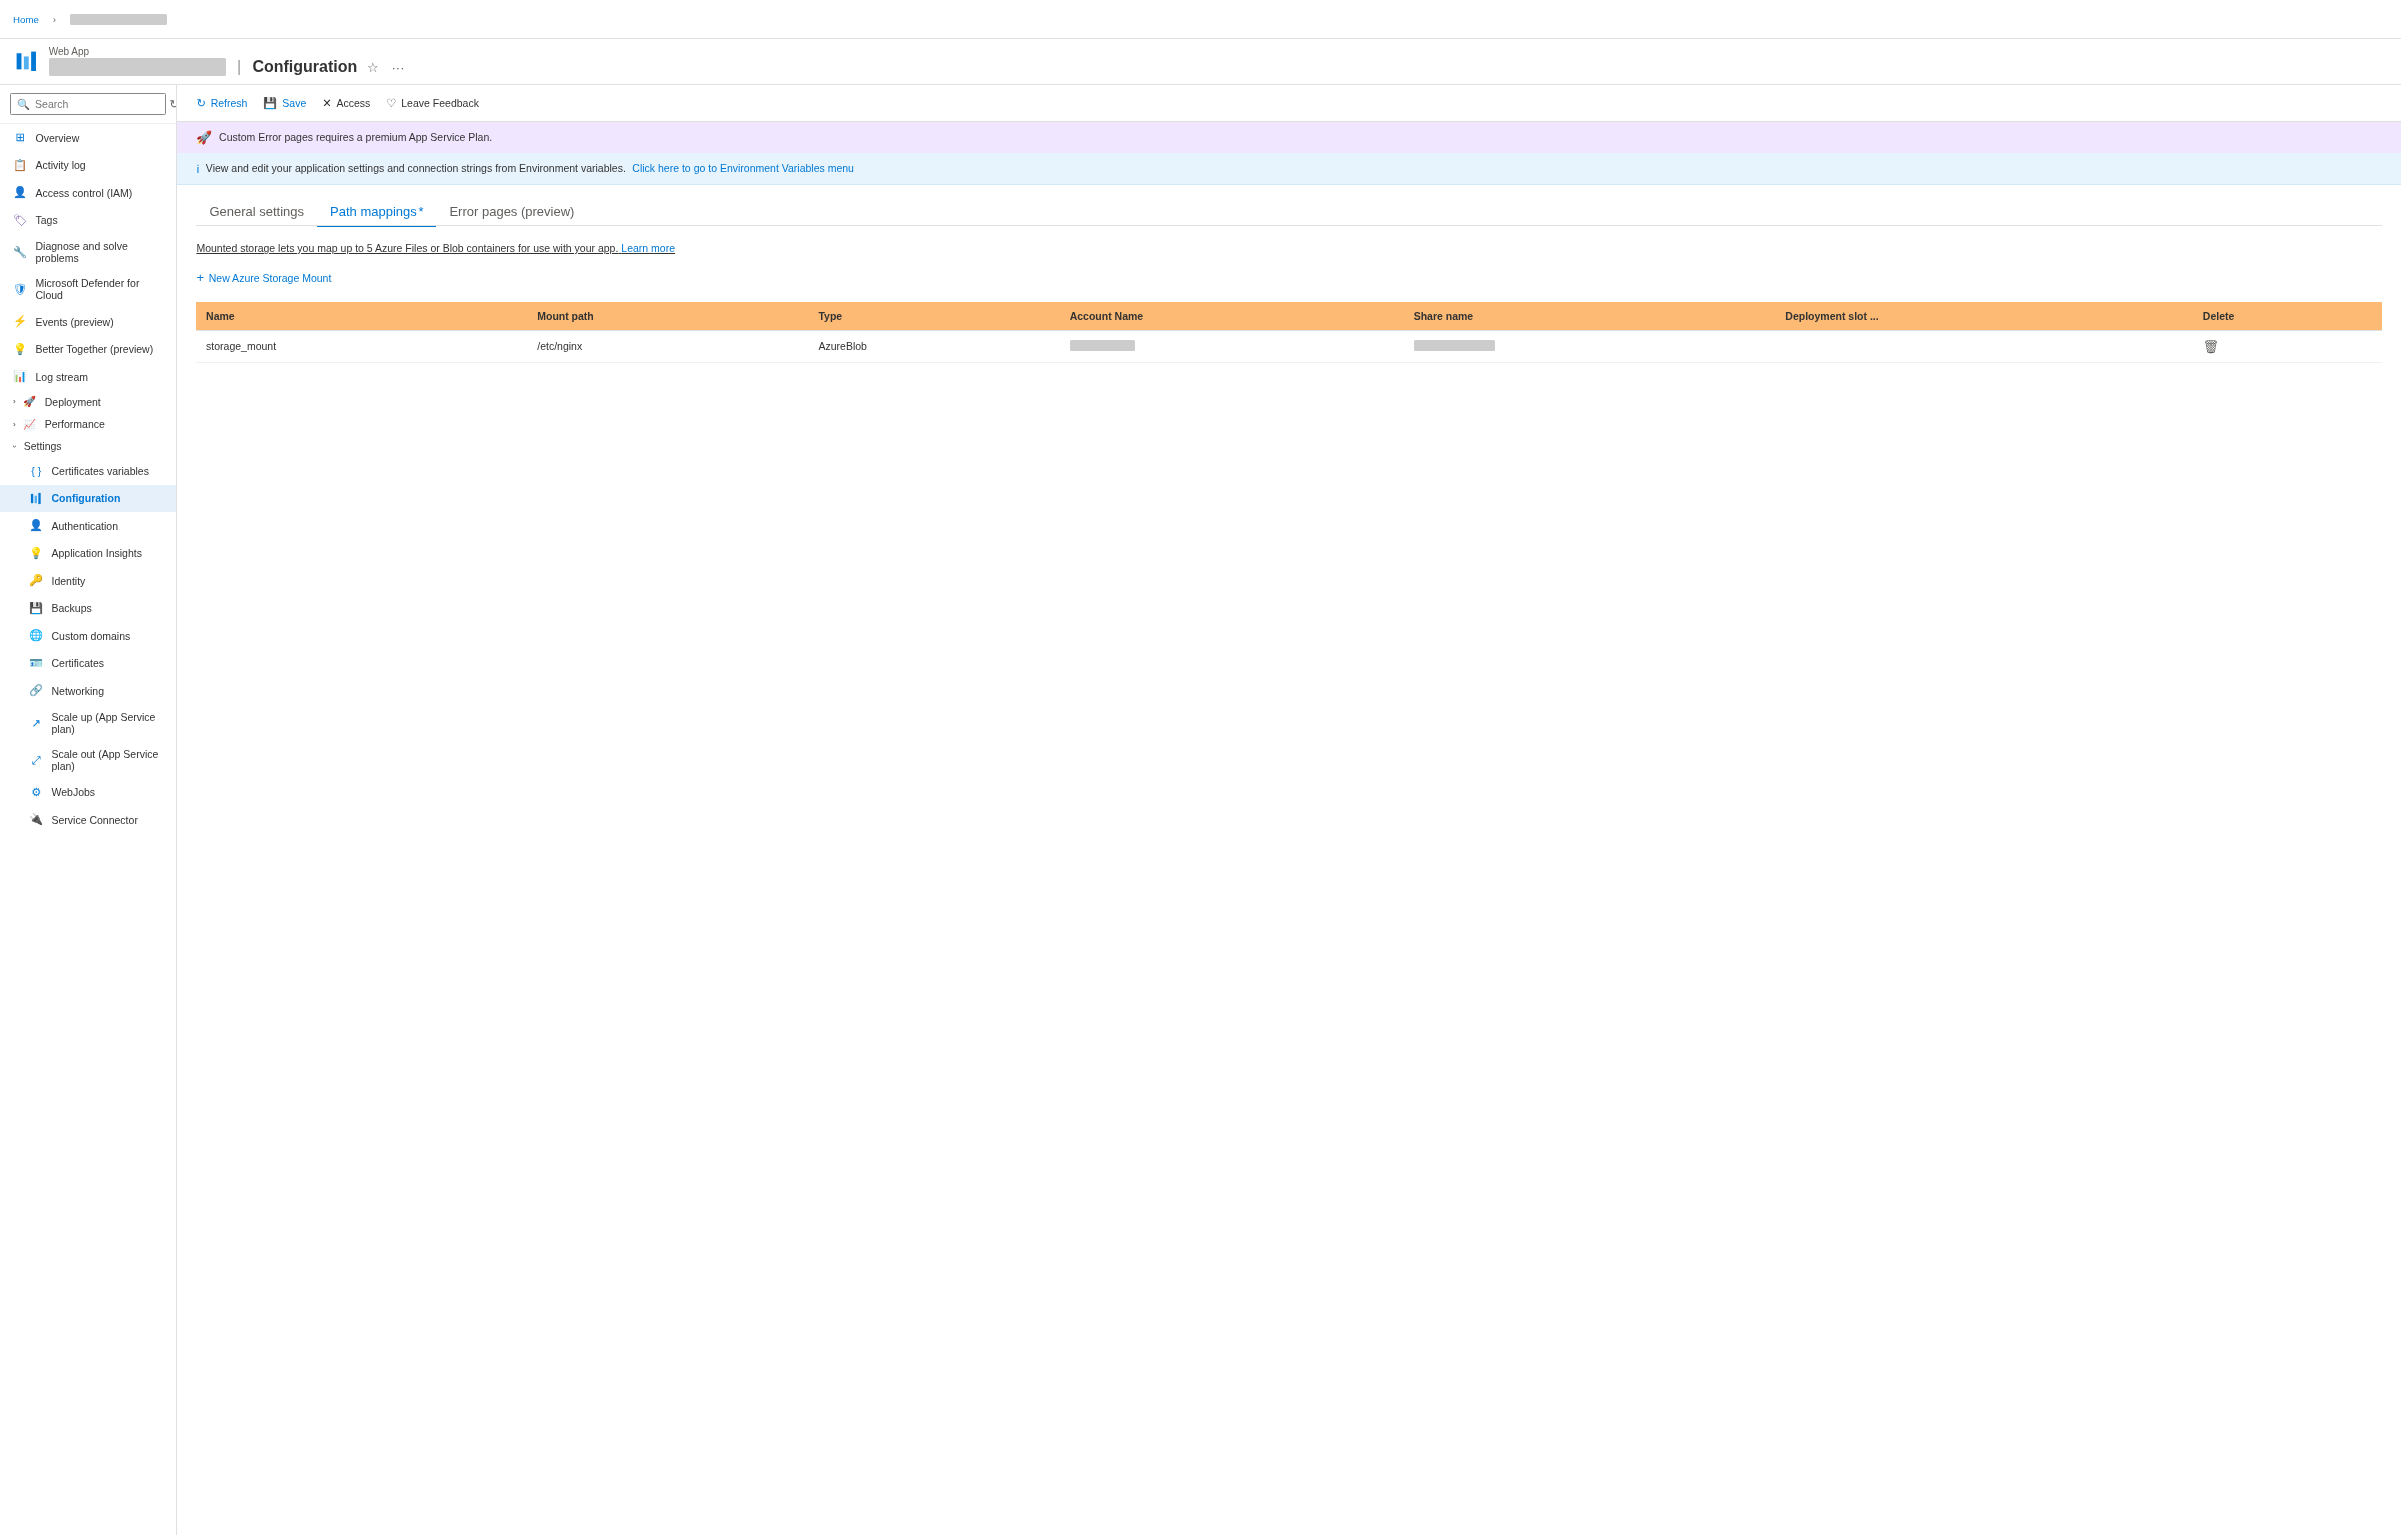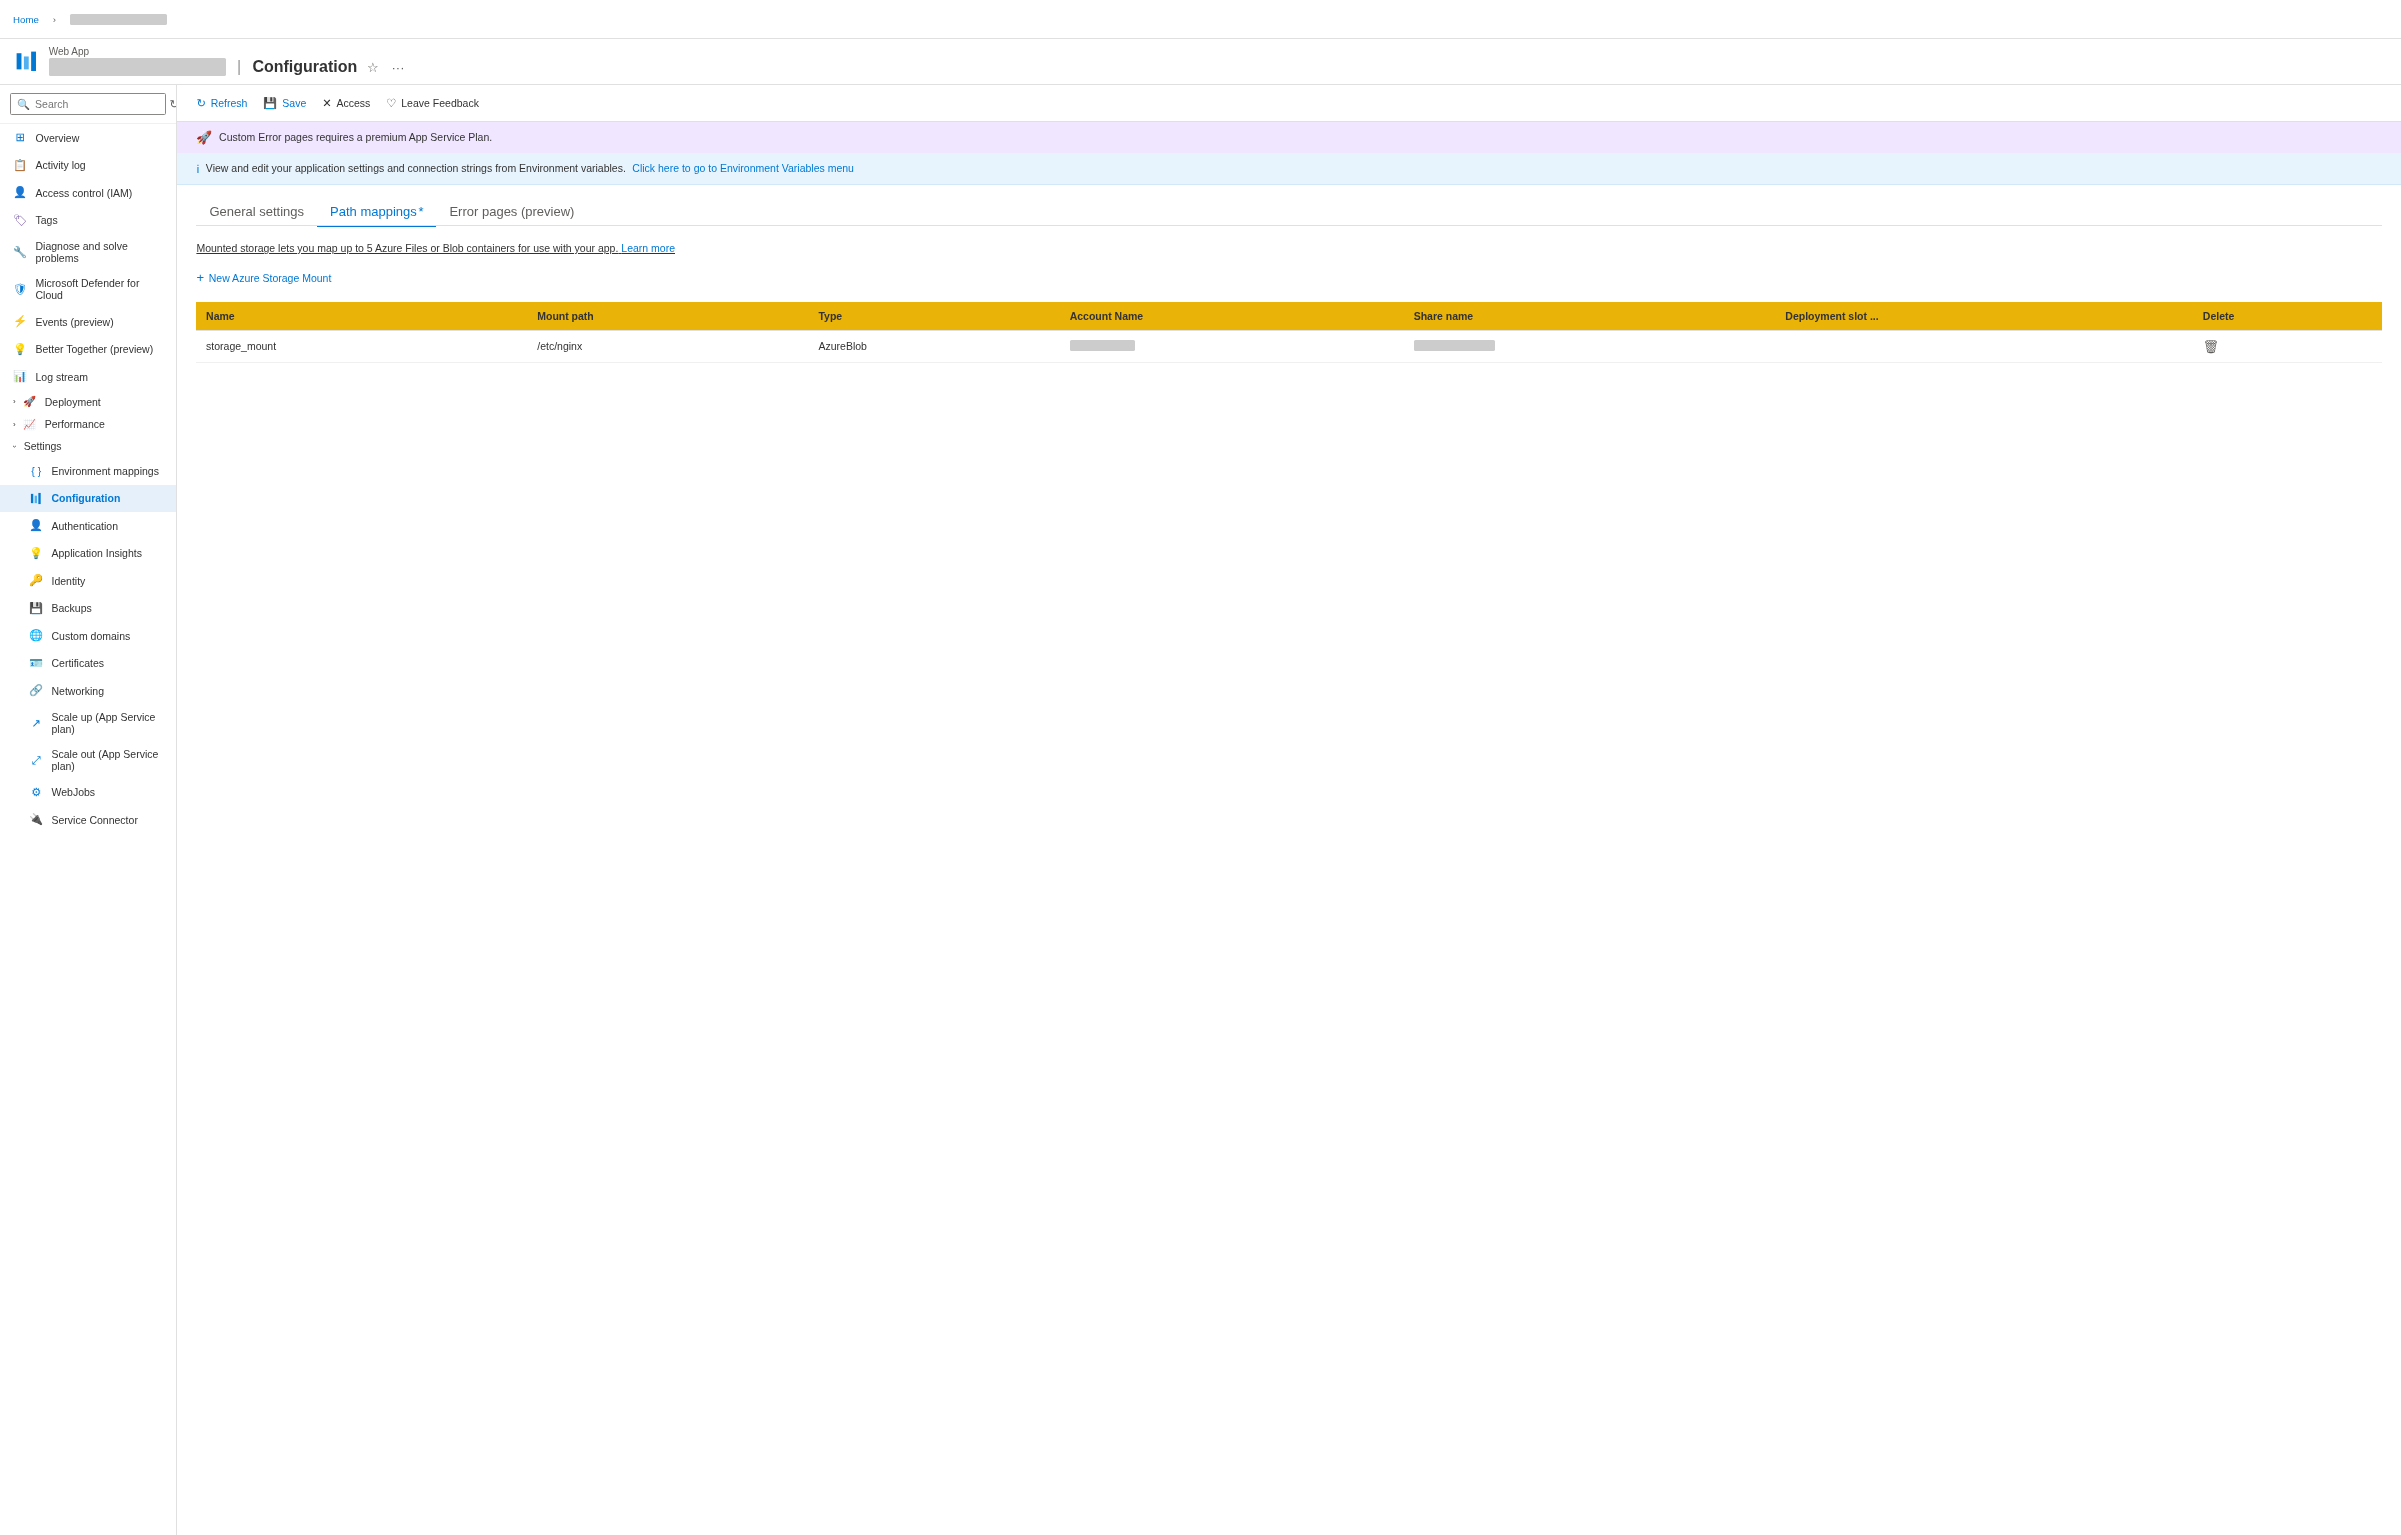--- a/index.html
+++ b/index.html
@@ -59,21 +59,21 @@
     
     .section-title { font-size: 13px; font-weight: 600; margin-bottom: 6.5px; }
     .section-desc { font-size: 10.5px; color: #333; margin-bottom: 13px; text-decoration: underline; }
     .section-desc a { color: #0078d4; text-decoration: none; }
 
     .add-btn { display: flex; align-items: center; gap: 4.8px; background: none; border: none; cursor: pointer; color: #0078d4; font-size: 10.5px; margin-bottom: 13px; padding: 3.2px 0; }
     .add-icon { font-size: 13px; font-weight: 300; }
 
     
     .data-table { width: 100%; border-collapse: collapse; font-size: 10.5px; }
-    .data-table th { text-align: left; padding: 8px 9.7px; font-weight: 600; color: #333; border-bottom: 0.8px solid #e0e0e0; background: #eab308; }
+    .data-table th { text-align: left; padding: 8px 9.7px; font-weight: 600; color: #333; border-bottom: 0.8px solid #e0e0e0; background: #fdba74; }
     .data-table td { padding: 8px 9.7px; border-bottom: 0.8px solid #f0f0f0; color: #333; }
     .delete-btn { background: none; border: none; cursor: pointer; color: #605e5c; font-size: 13px; }
 
     .blurred { background: #ccc; border-radius: 1.6px; color: transparent; user-select: none; display: inline-block; min-width: 65px; height: 11.3px; }
     .blurred2 { background: #ccc; border-radius: 1.6px; color: transparent; user-select: none; display: inline-block; min-width: 81px; height: 11.3px; }
   </style>
 </head>
 <body>
 
 <div class="top-bar">
@@ -174,21 +174,21 @@
       <span>Performance</span>
     </div>
 
     <div class="sidebar-section">
       <span class="chevron" style="transform:rotate(90deg);display:inline-block;">›</span>
       <span>Settings</span>
     </div>
 
     <div class="sidebar-item" style="padding-left:29px;">
       <span class="item-icon" style="color:#0078d4; font-size:10.5px;">{ }</span>
-      <span>Environment mappings</span>
+      <span>Certificates variables</span>
     </div>
 
     <div class="sidebar-item active" style="padding-left:29px;">
       <span class="item-icon">
         <svg width="13" height="13" viewBox="0 0 28 28" xmlns="http://www.w3.org/2000/svg">
           <rect x="2" y="4" width="5" height="20" fill="#0078d4"></rect>
           <rect x="10" y="8" width="5" height="16" fill="#50b0f0"></rect>
           <rect x="18" y="2" width="5" height="24" fill="#0078d4"></rect>
         </svg>
       </span>

